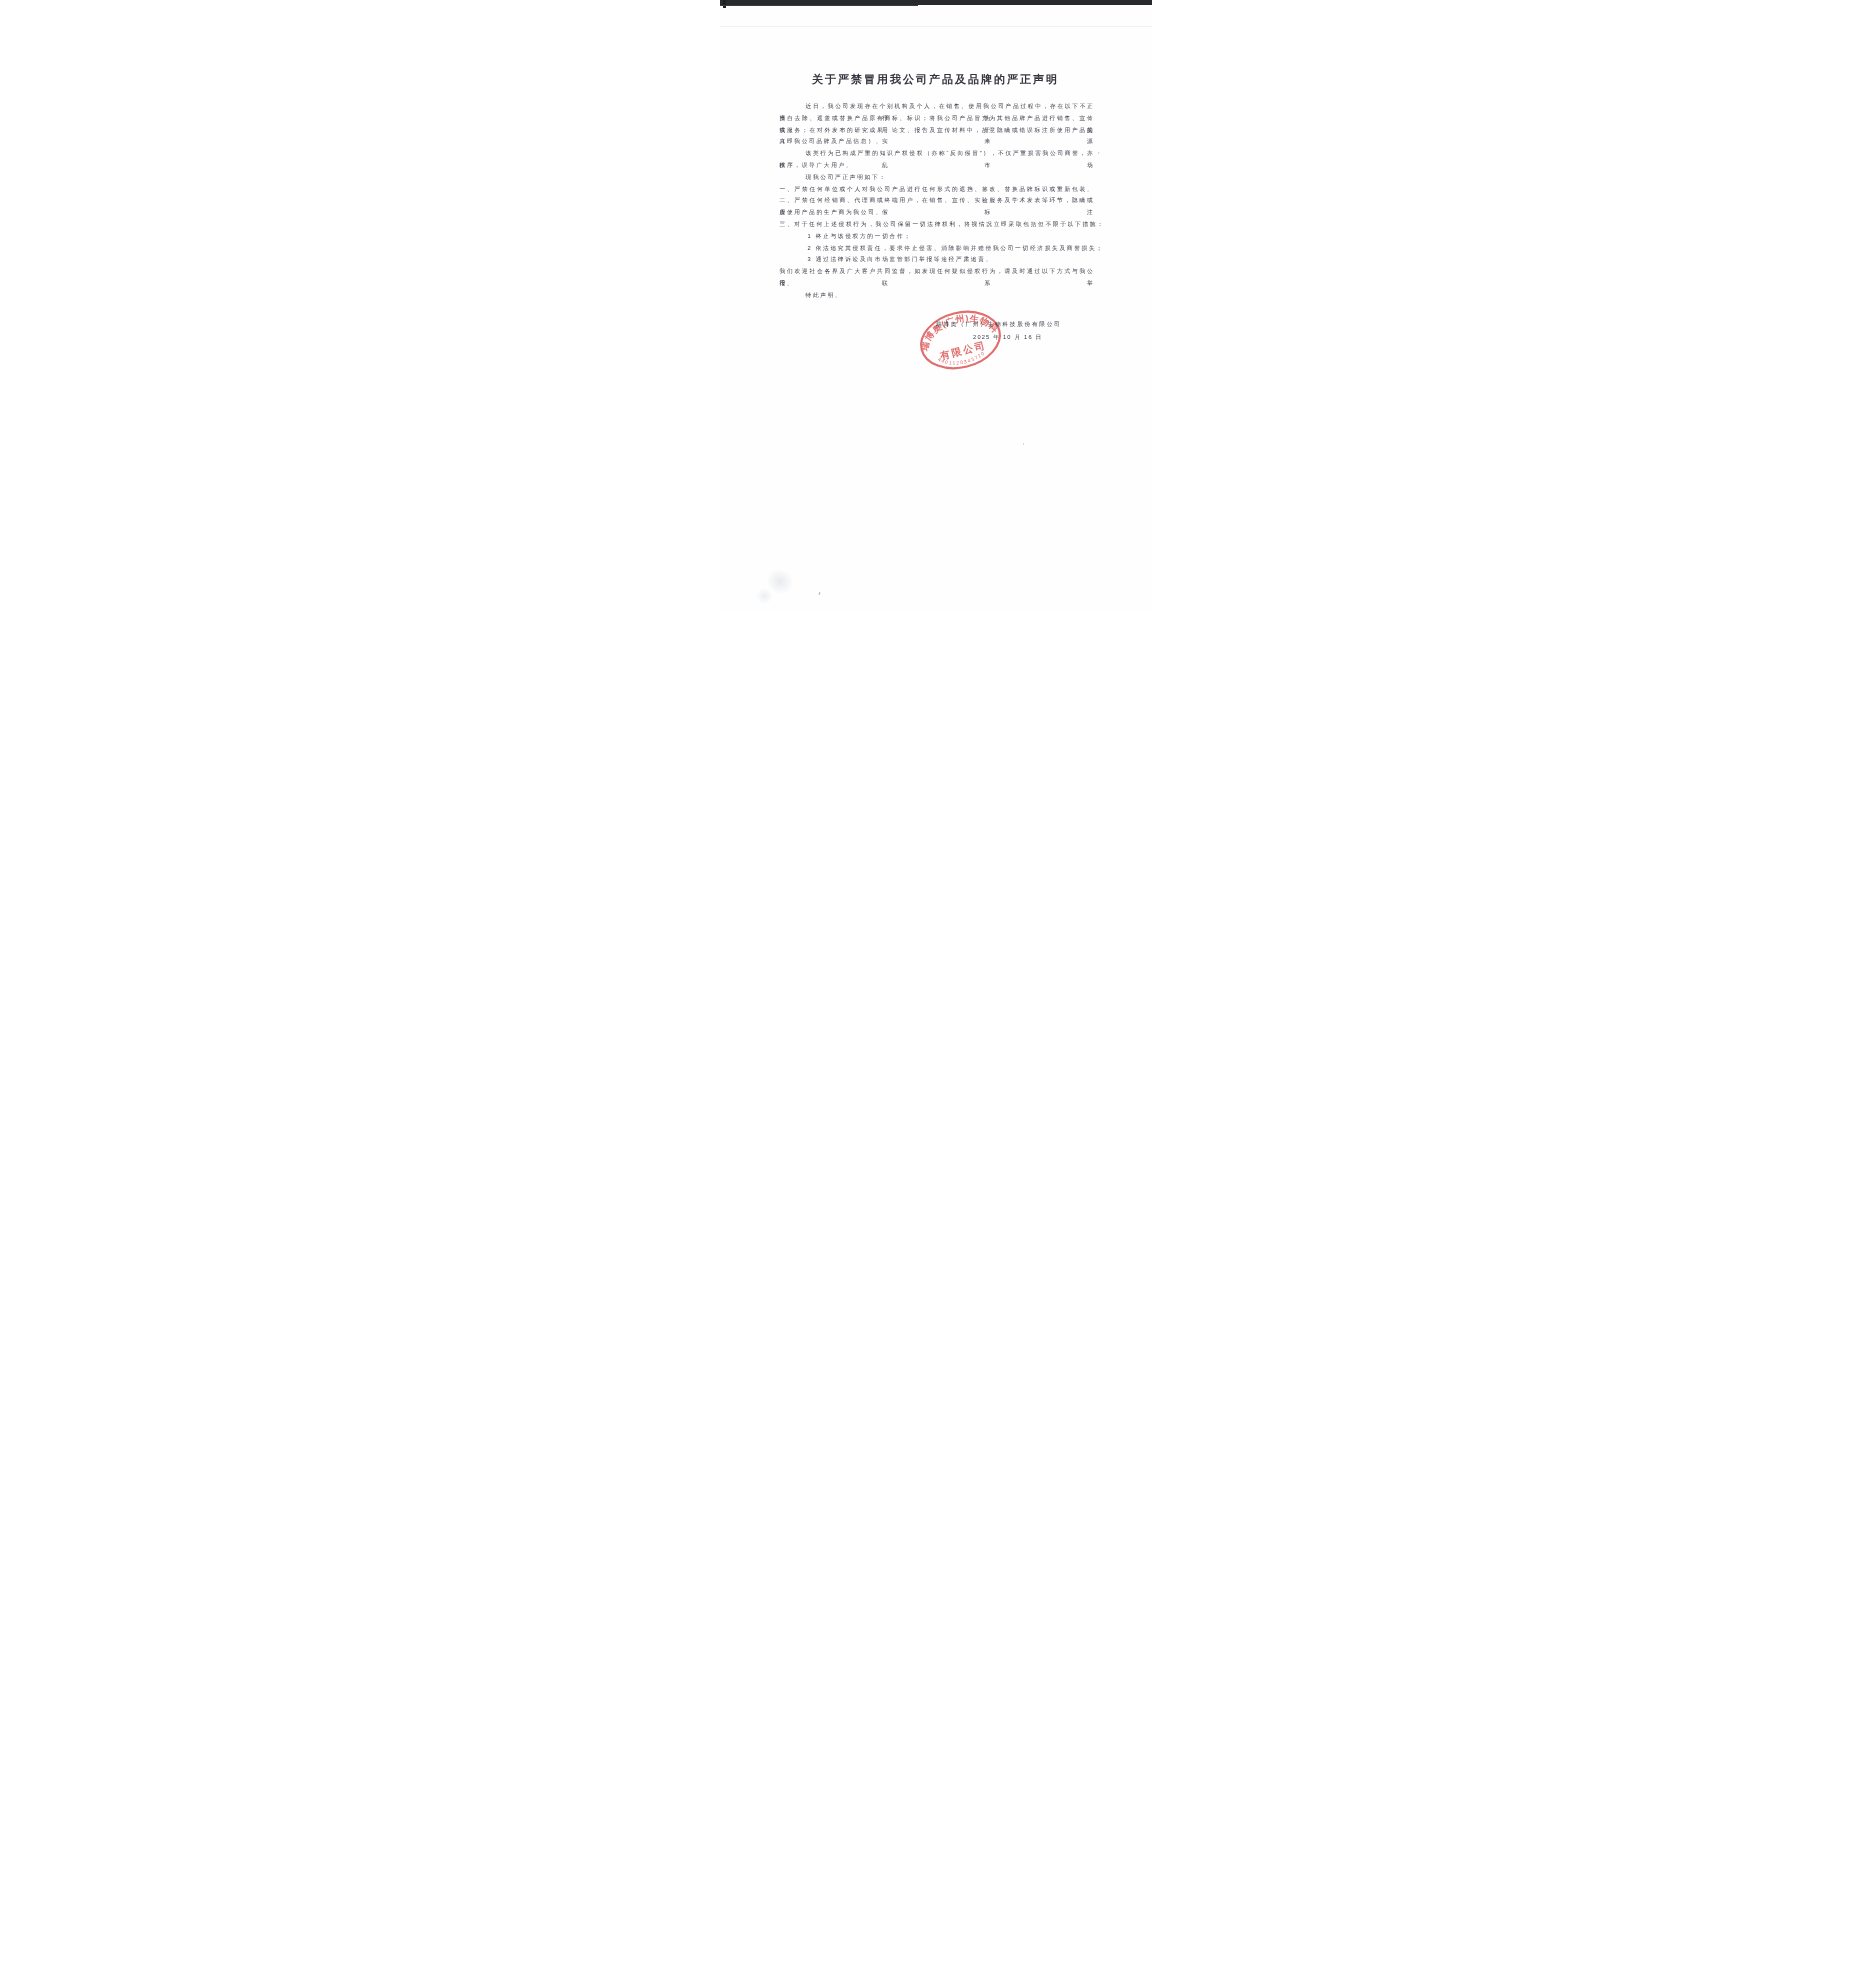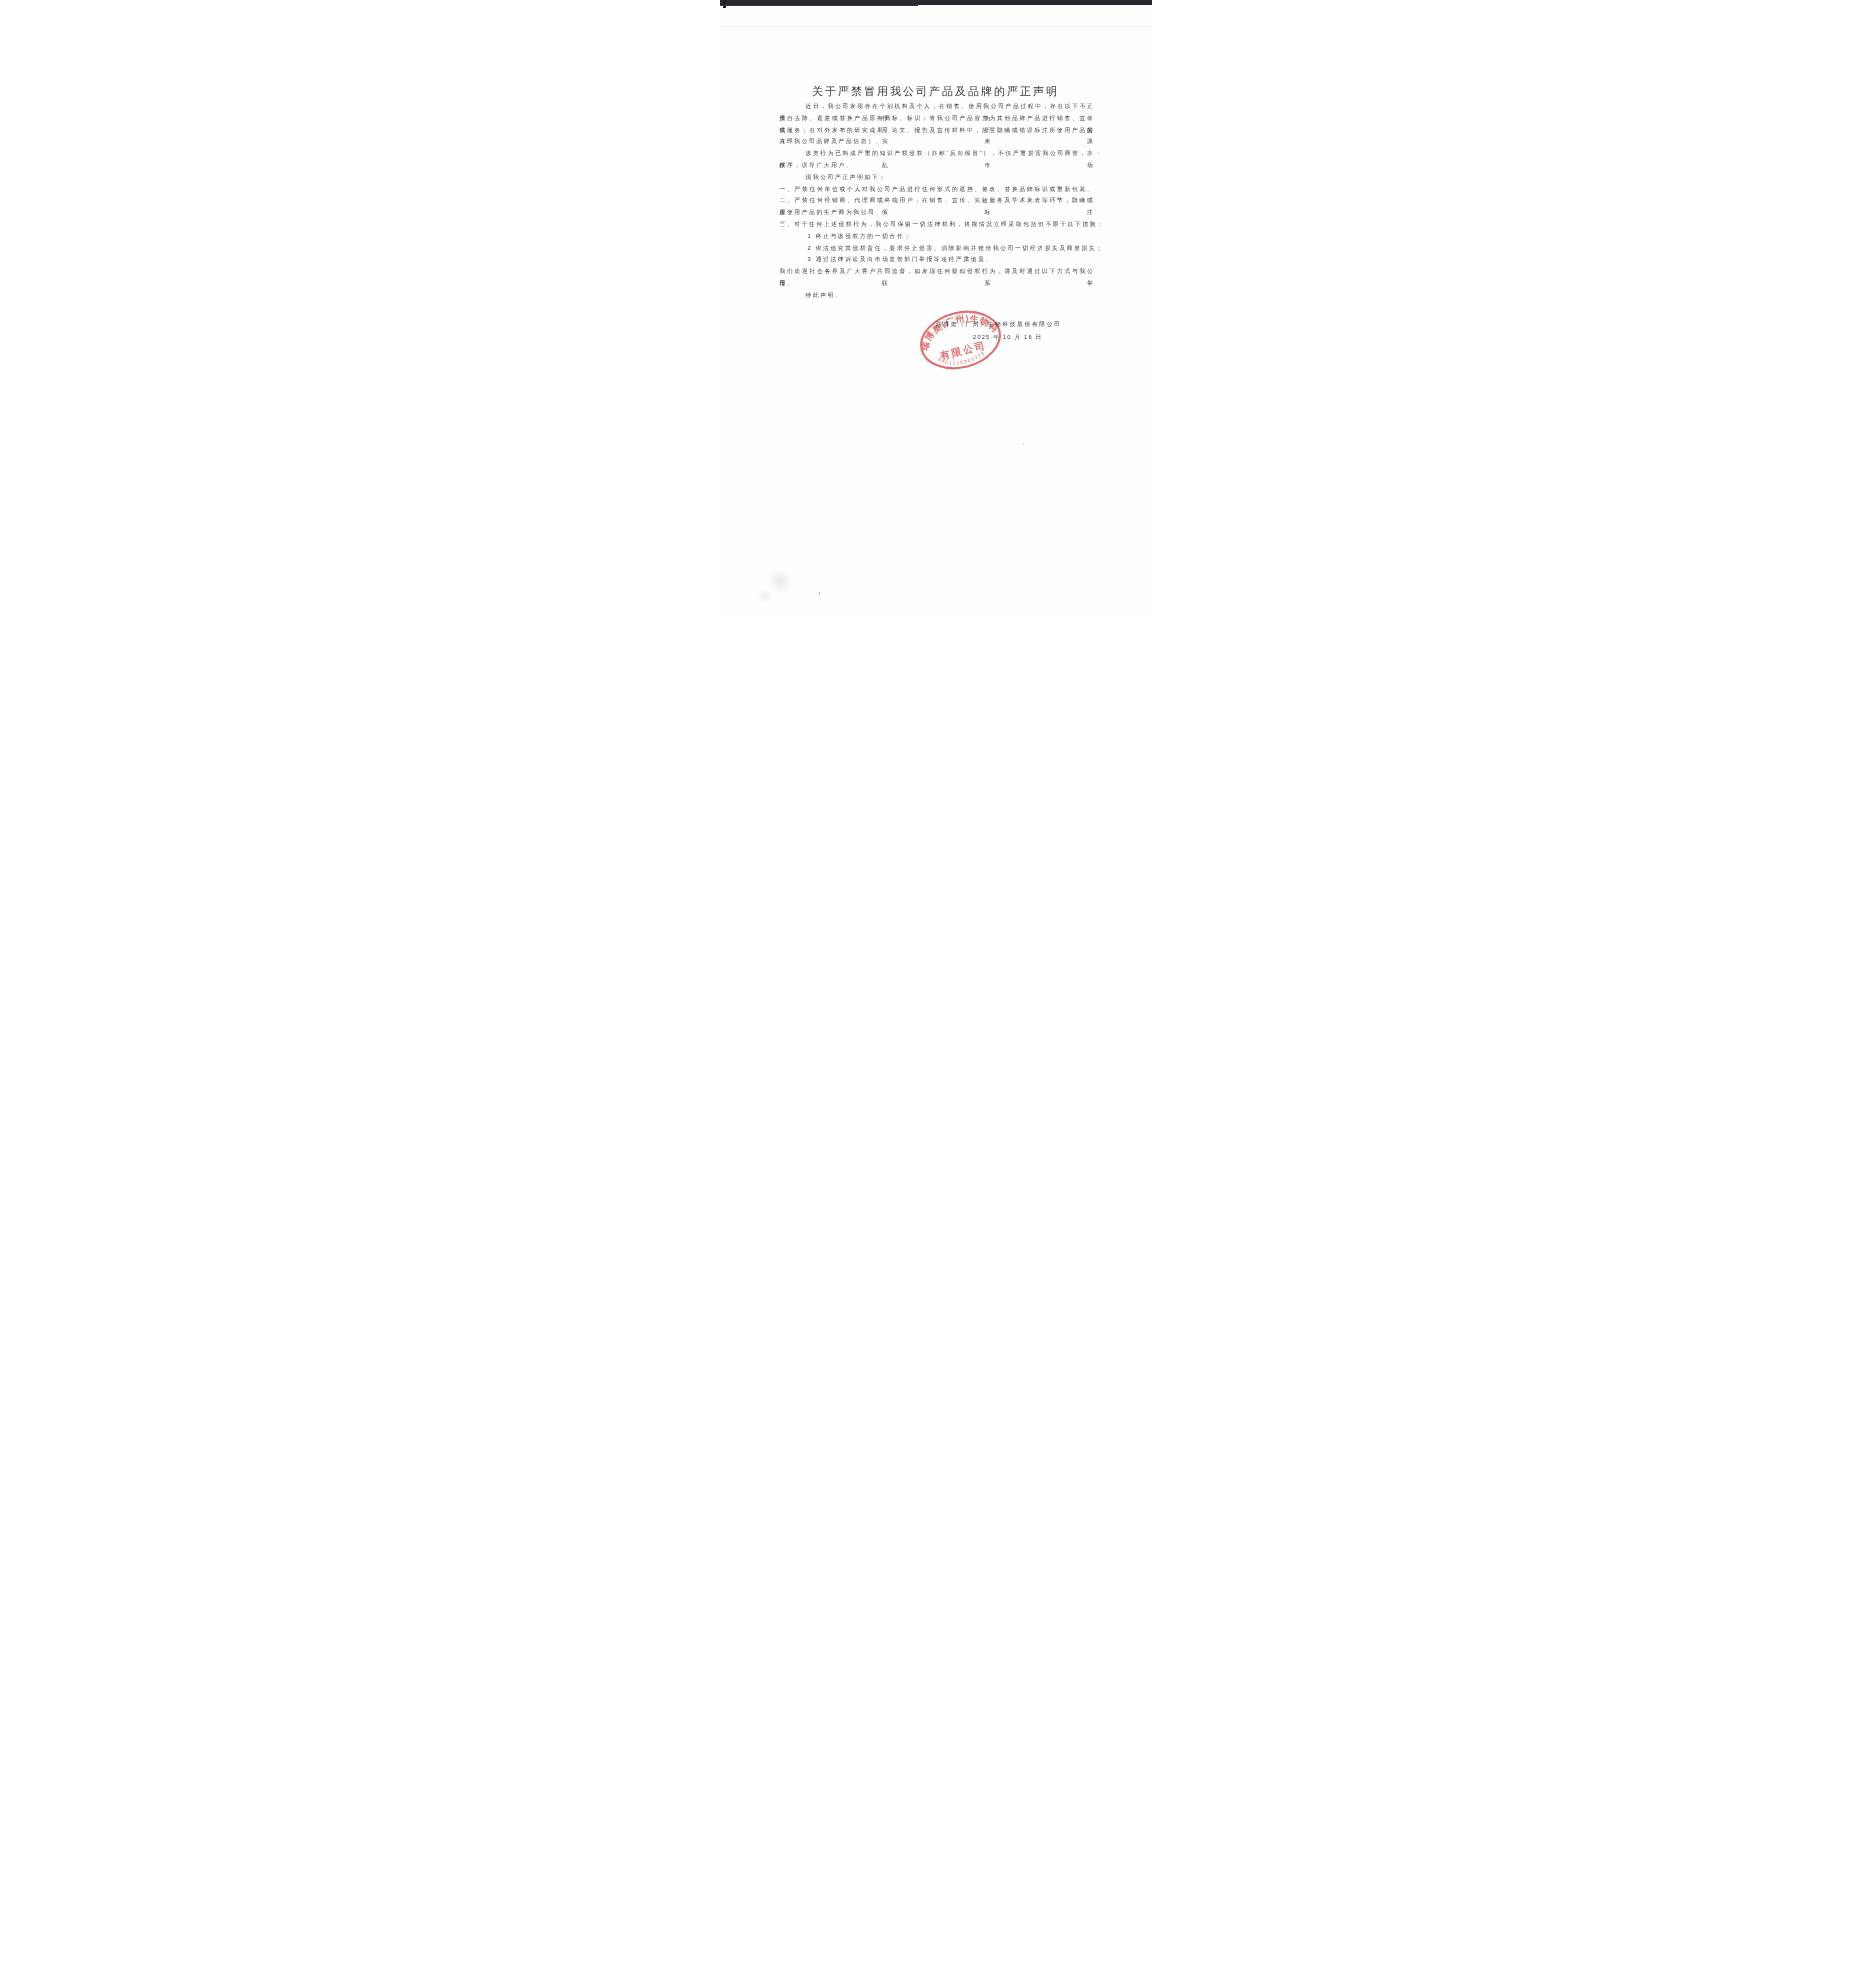--- a/index.html
+++ b/index.html
@@ -21,22 +21,22 @@
     background:radial-gradient(closest-side,rgba(140,155,175,0.16),rgba(140,155,175,0));}
   .speck1{position:absolute;left:99px;top:592px;width:1.2px;height:3.1px;border-radius:0.8px;
     background:rgba(95,105,120,0.55);transform:rotate(18deg);}
   .speck2{position:absolute;left:303px;top:443px;width:1.6px;height:1.6px;border-radius:50%;
     background:rgba(130,140,155,0.4);}
   .speck3{position:absolute;left:378px;top:152px;width:1.2px;height:2.4px;border-radius:0.8px;
     background:rgba(120,130,145,0.4);transform:rotate(30deg);}
 
   
   .title{
-    position:absolute;top:84px;left:0;width:100%;text-align:center;
-    font-size:11px;font-weight:normal;letter-spacing:2px;color:#33353f;
+    position:absolute;top:72px;left:0;width:100%;text-align:center;
+    font-size:11px;font-weight:bold;letter-spacing:2px;color:#33353f;
   }
   .content{position:absolute;left:60px;top:101px;width:315px;}
   .ln{
     height:11.8px;line-height:11.8px;font-size:5.7px;letter-spacing:1.7px;
     white-space:nowrap;color:#363843;
   }
   .ln.j{white-space:normal;text-align:justify;text-align-last:justify;}
   .ln.ind{text-indent:26px;}
   .ln.sub{text-indent:28px;}
 

